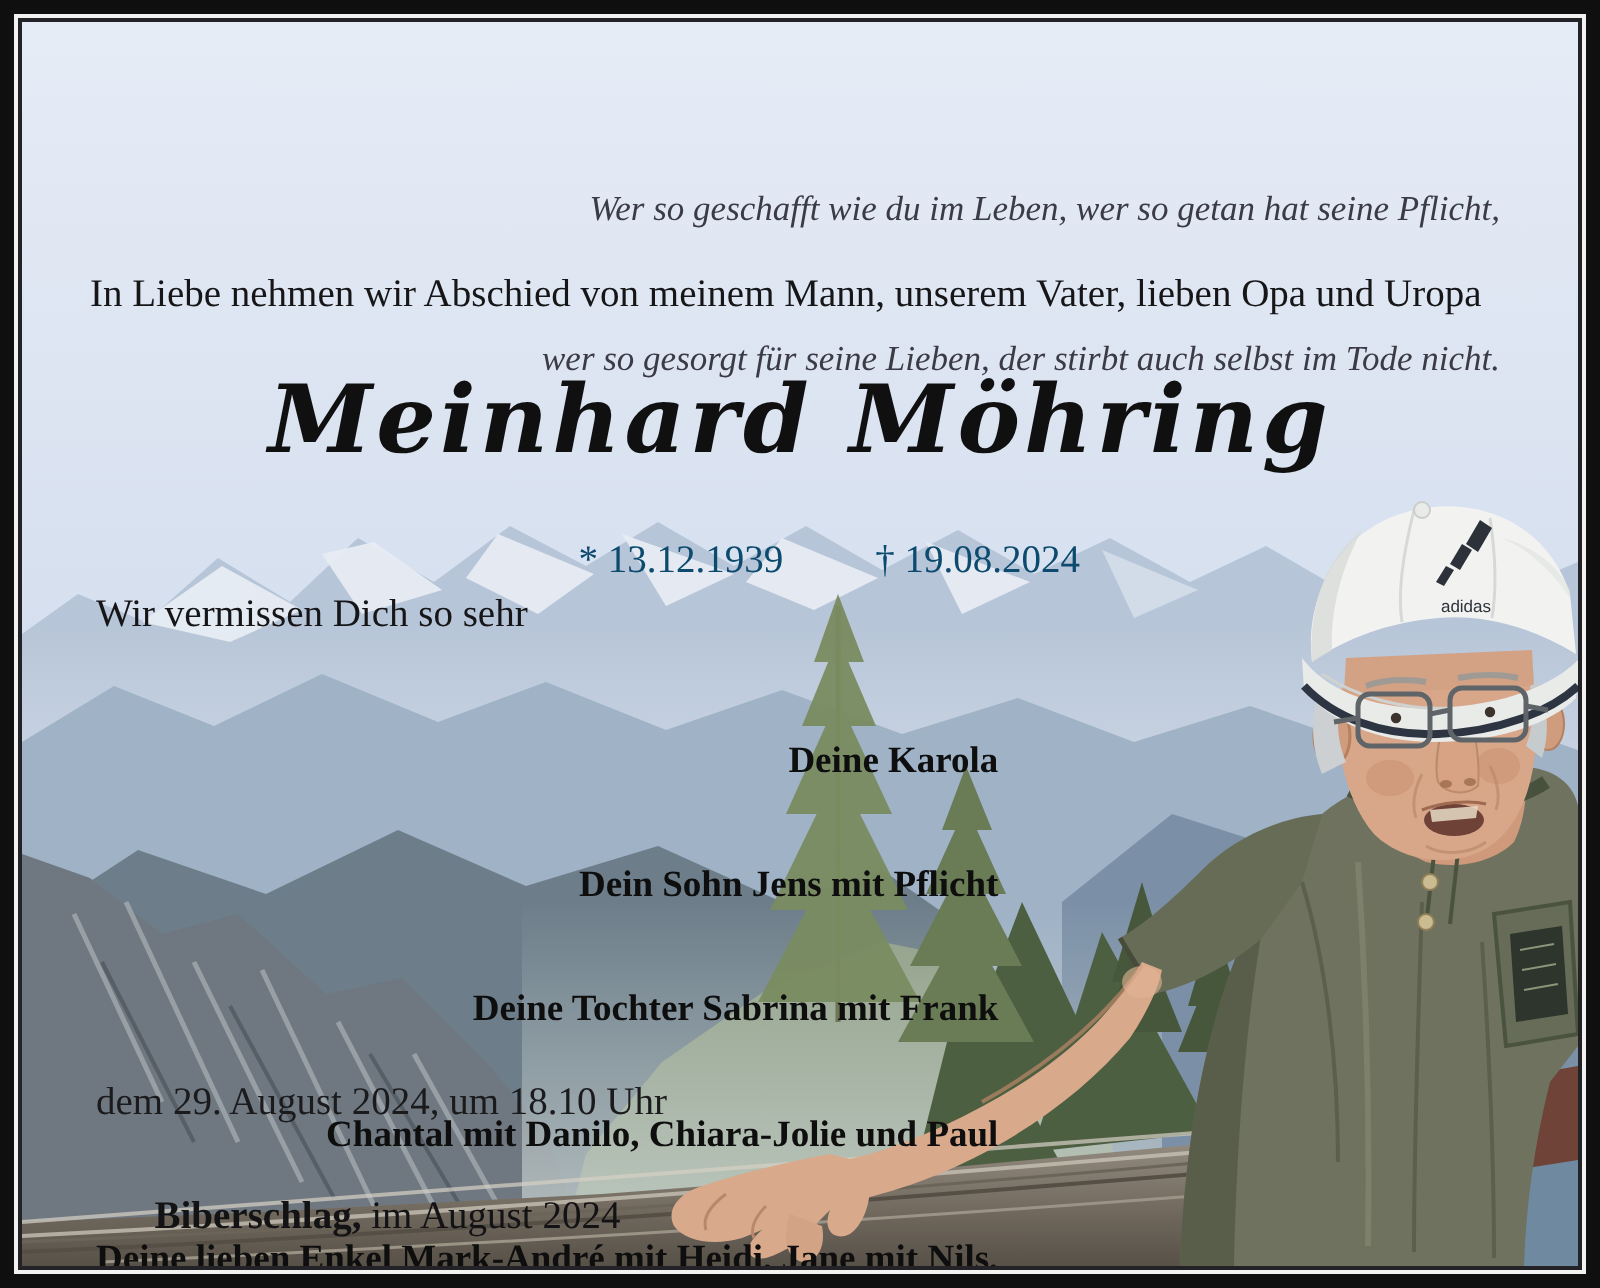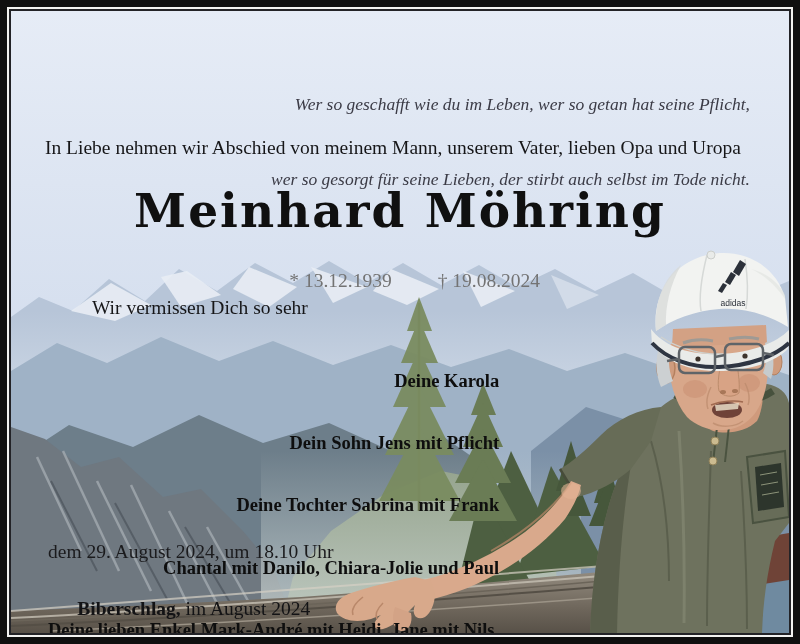--- a/index.html
+++ b/index.html
@@ -6,26 +6,26 @@
   .stage{position:relative;width:800px;height:644px;background:#0f0f0f;overflow:hidden;
          font-family:"Liberation Serif", serif;}
   
   .photo{position:absolute;left:9px;top:9px;width:778px;height:622px;
          border:2px solid #232327;box-shadow:0 0 0 2px #f2f2f0;overflow:hidden;background:#dfe6f1;}
   .scene{position:absolute;left:0;top:0;width:778px;height:622px;display:block;}
   .txt{position:absolute;white-space:pre;color:#161618;text-align:right;}
   .epitaph{left:260px;top:31px;font-style:italic;font-size:17.5px;line-height:25px;color:#3b3b46;}
   .intro{left:34px;top:105px;font-size:19.5px;margin-top:21px;}
   .name{left:0;top:172px;width:778px;text-align:center;
-        font-family:"DejaVu Serif", serif;font-weight:bold;
+        font-family:"DejaVu Serif", serif;font-style:italic;font-weight:bold;
         font-size:47px;letter-spacing:2px;color:#101010;}
-  .dates{left:0;top:237px;width:778px;text-align:center;font-size:19.5px;color:#737373;}
+  .dates{left:0;top:237px;width:778px;text-align:center;font-size:19.5px;color:#0c4a6e;}
   .dates span{display:inline-block;}
   .dates .gap{width:46px;}
-  .missing{left:37px;top:286px;font-size:19.5px;margin-left:44px;}
+  .missing{left:37px;top:286px;font-size:19.5px;}
   .family{left:37px;top:318px;font-weight:bold;font-size:18.5px;line-height:20.8px;color:#0e0e0e;}
   .farewell{left:37px;top:476px;font-size:19.5px;line-height:26px;color:#1b1b1d;}
   .closing{left:37px;top:565px;font-size:19.5px;color:#131315;}
   .closing .place{font-weight:bold;}
 </style>
 </head>
 <body>
 
 <div class="stage">
   <div class="photo">

